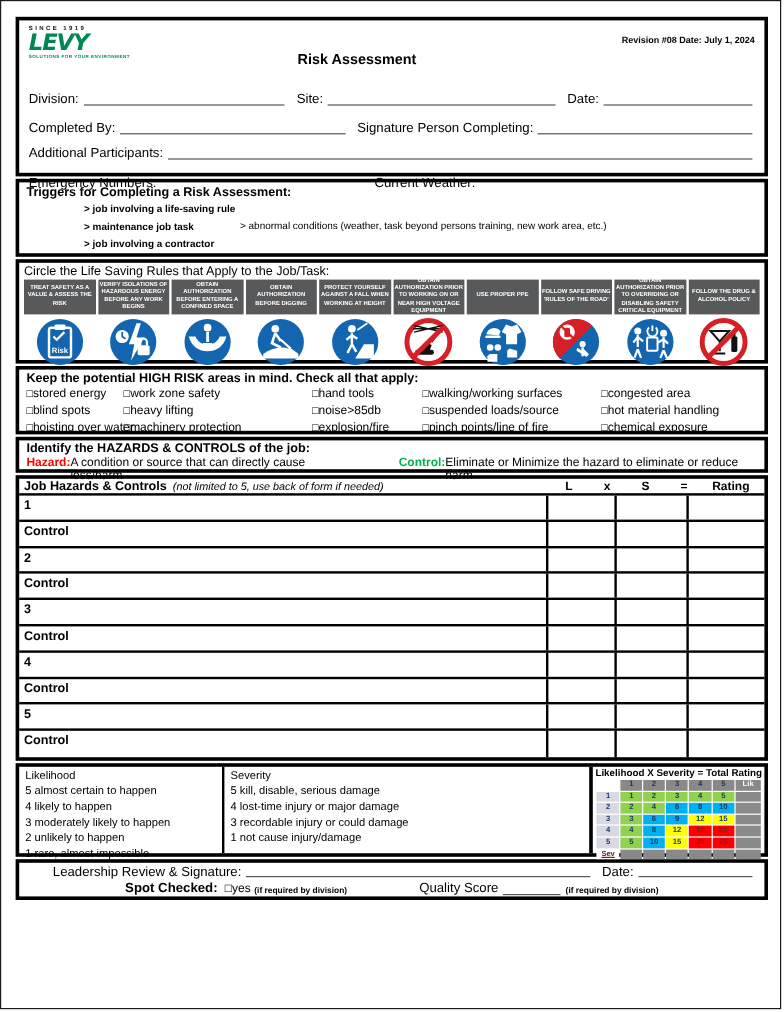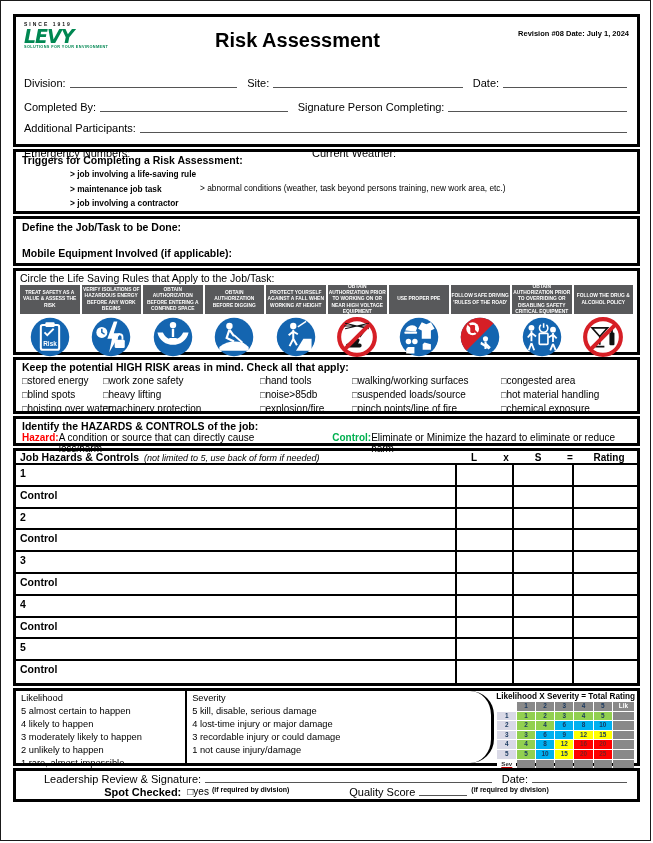--- a/index.html
+++ b/index.html
@@ -8,21 +8,21 @@
   .form { margin:13px 11px 0 12px; width:627px; }
   .box { border:2px solid #000; background:#fff; margin-top:2px; }
 
   
   .hdr { height:133px; border-width:3px; padding:4px 8px 0 8px; position:relative; }
   .hdr-top { display:flex; align-items:flex-start; height:44px; }
   .logo { width:92px; text-align:left; line-height:1; padding-top:1px; }
   .logo-arc { font-size:5px; letter-spacing:2px; color:#111; font-weight:bold; }
   .logo-name { font-size:19px; font-weight:bold; font-style:italic; color:#008752; letter-spacing:-1px; font-family:"DejaVu Sans",sans-serif; }
   .logo-tag { font-size:3.8px; color:#008752; font-weight:bold; letter-spacing:.4px; }
-  .title { flex:1; text-align:center; font-size:20px; font-weight:bold; padding-top:8px; font-family:"Liberation Sans",sans-serif; }
+  .title { flex:1; text-align:center; font-size:12px; font-weight:bold; padding-top:8px; font-family:"Liberation Sans",sans-serif;margin-top:13px; }
   .rev { width:150px; font-size:7.5px; font-weight:bold; text-align:right; padding-top:8px; }
   .frow { display:flex; align-items:flex-end; font-size:11px; margin-top:12px; }
   .frow .lbl { white-space:nowrap; }
   .fill { flex:1; border-bottom:1.4px solid #555; margin:0 10px 1px 4px; height:10px; }
   .fill:last-child { margin-right:2px; }
   .erow { display:flex; font-size:11px; margin-top:13px; position:relative; }
   .erow .weather { position:absolute; left:288px; }
 
   
   .trig { height:65px; border-width:3px; padding:2px 6px; font-size:10.5px; }
@@ -74,38 +74,38 @@
   .t-row:last-child { border-bottom:none; }
   .t-main { flex:1; font-weight:bold; font-size:10.5px; padding:2px 0 0 4px; }
   .t-cell { width:57px; border-left:2px solid #000; }
   .t-cell.c2 { width:60px; }
   .t-cell.c3 { width:65px; }
 
   
   .legend { height:78px; border-width:3px; display:flex; }
   .leg-col { padding:1px 5px; font-size:9.3px; line-height:1.4; }
   .leg-like { width:176px; border-right:2px solid #000; }
-  .leg-sev { width:316px; border-right:3px solid #000;border-radius:24px; }
+  .leg-sev { width:316px; border-right:3px solid #000; }
   .leg-matrix { flex:1; padding:1px 2px; }
   .mx-title { font-size:8.2px; font-weight:bold; text-align:center; white-space:nowrap; }
   .mx { border-collapse:separate; border-spacing:1px; margin:0 auto; }
   .mx td { width:22px; height:8.6px; font-size:6.4px; font-weight:bold; text-align:center; vertical-align:middle; line-height:1; }
   .mx td.rl { width:17px; background:#d9d9e6; color:#17375e; }
   .mx td.ch { background:#898989; color:#17375e; }
   .mx td.corner { background:#fff; }
   .mx td.lik { background:#898989; color:#fff; width:25px; }
   .mx td.gray { background:#898989; }
   .mx td.sev { background:#fff; color:#333; text-decoration:underline; text-decoration-color:#c00000; font-size:6.2px; }
 
   
   .foot { height:34px; border-width:3px; padding:2px 8px 0 8px; font-size:11px; }
   .f1 { display:flex; align-items:flex-end; padding-left:20px; }
   .f1 .fill { margin-bottom:2px; }
   .f1 .dfill { flex:0 0 95px; }
-  .f2 { display:flex; align-items:flex-start; justify-content:center; margin-top:1px; font-size:11px; }
+  .f2 { display:flex; align-items:flex-end; justify-content:center; margin-top:1px; font-size:11px; }
   .small { font-size:7px; font-weight:bold; }
   .qfill { width:48px; border-bottom:1.3px solid #555; height:10px; margin:0 4px; }
   .sp { display:inline-block; }
 </style>
 </head>
 <body>
 
 <div class="page">
   <div class="form">
 
@@ -148,24 +148,20 @@
       <div class="trig-grid">
         <div class="tcol1">
             <div>&gt; job involving a life-saving rule</div>
             <div>&gt; maintenance job task</div>
             <div>&gt; job involving a contractor</div>
           </div>
         <div class="tcol3">&gt; abnormal conditions (weather, task beyond persons training, new work area, etc.)</div>
       </div>
     </div>
 
-    <div class="box define">
-      <div class="b">Define the Job/Task to be Done:</div>
-      <div class="b">Mobile Equipment Involved (if applicable):</div>
-    </div>
 
     <div class="box rules">
       <div class="rules-title">Circle the Life Saving Rules that Apply to the Job/Task:</div>
       <div class="rule-strip">
           <div class="rule-tile">
             <div class="rule-label">TREAT SAFETY AS A VALUE &amp; ASSESS THE RISK</div>
             <div class="rule-circle">
               <svg viewBox="0 0 48 48">
                 <circle cx="24" cy="24" r="21" fill="#1465b0"></circle>
                 <rect x="14" y="11" width="20" height="27" rx="2" fill="none" stroke="#fff" stroke-width="2.2"></rect>

